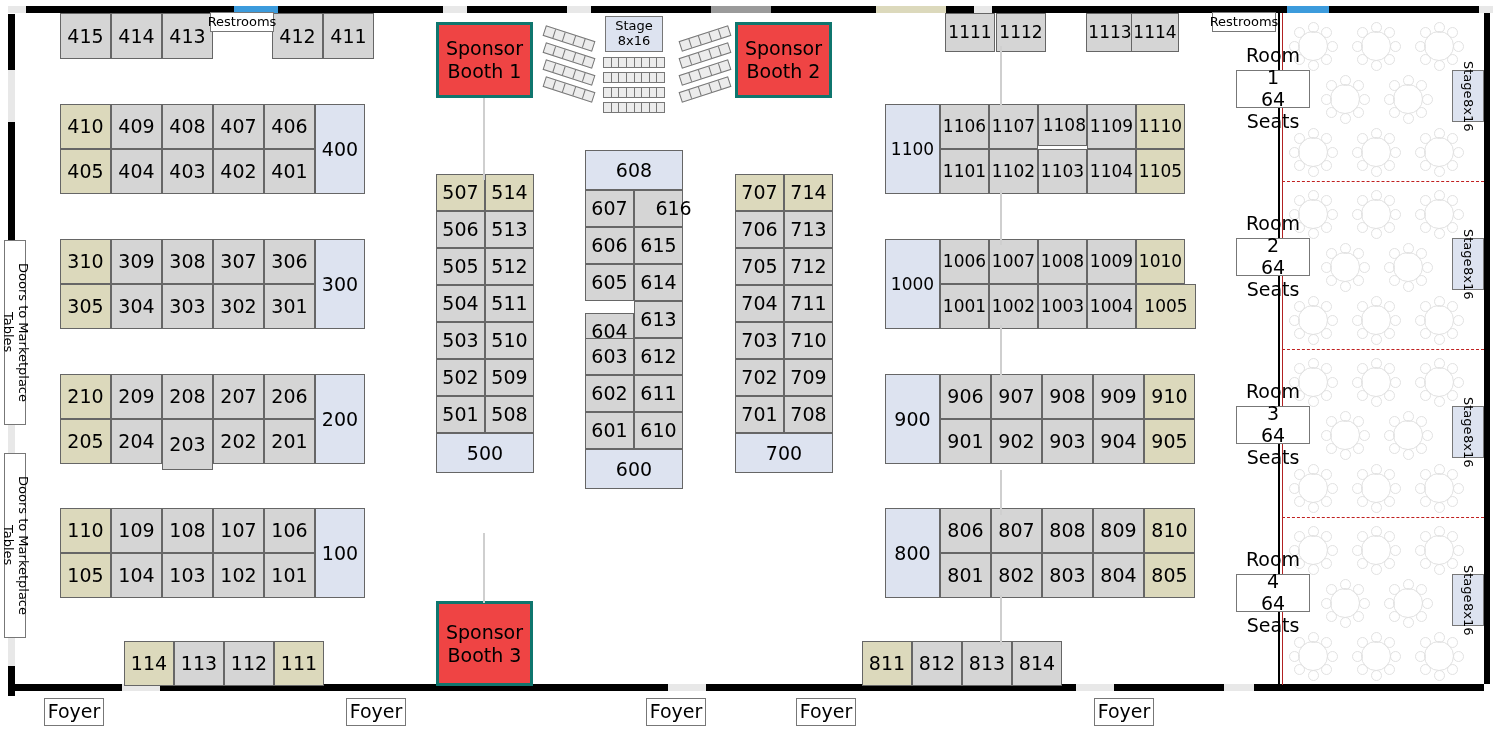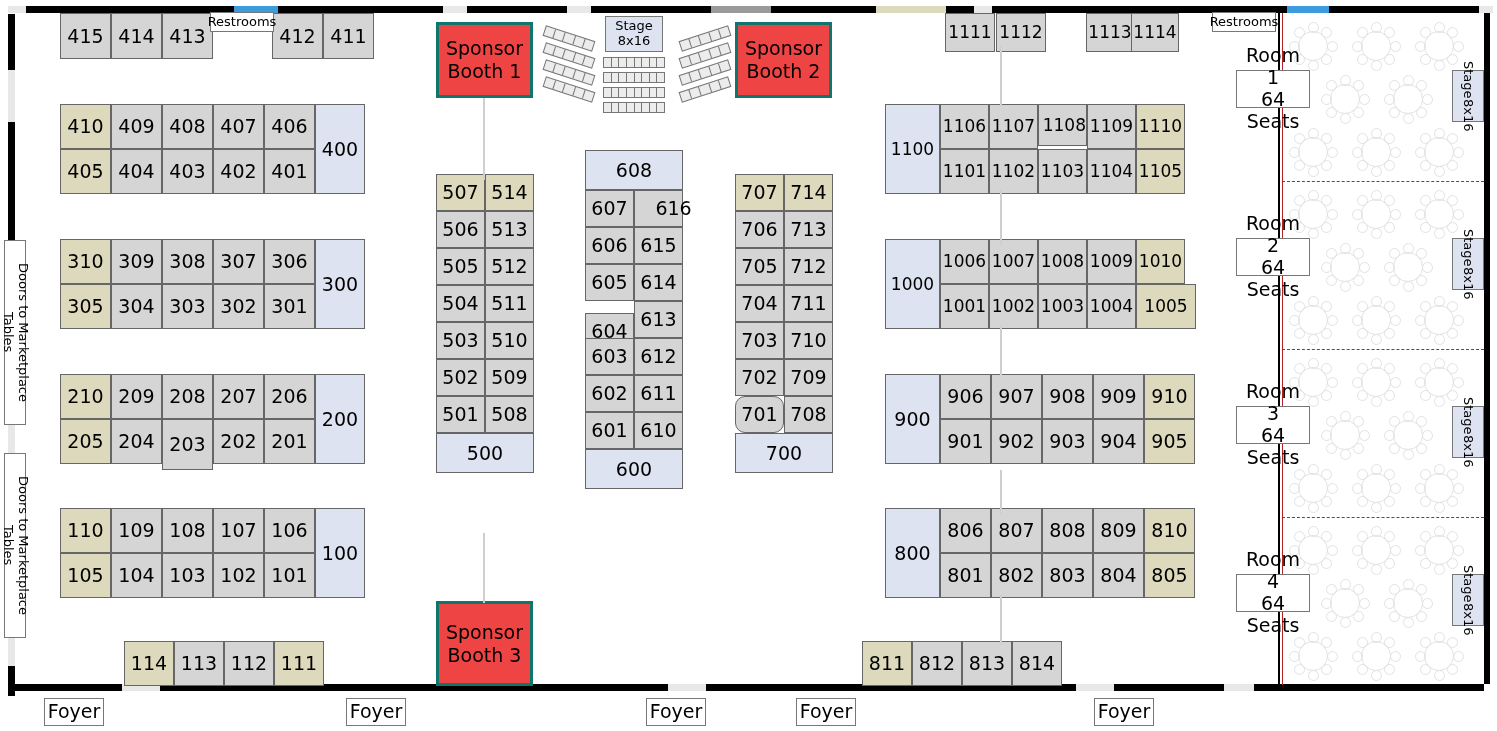--- a/index.html
+++ b/index.html
@@ -539,21 +539,21 @@
       </div>
       <div class="booth" style="left: 784px; top: 322px; width: 49px; height: 37px;">
         <span>710</span>
       </div>
       <div class="booth" style="left: 735px; top: 359px; width: 49px; height: 37px;">
         <span>702</span>
       </div>
       <div class="booth" style="left: 784px; top: 359px; width: 49px; height: 37px;">
         <span>709</span>
       </div>
-      <div class="booth" style="left: 735px; top: 396px; width: 49px; height: 37px; border-radius: 10px;">
+      <div class="booth" style="left: 735px; top: 396px; width: 49px; height: 37px;">
         <span>701</span>
       </div>
       <div class="booth" style="left: 784px; top: 396px; width: 49px; height: 37px;">
         <span>708</span>
       </div>
       <div class="booth blue" style="left: 735px; top: 433px; width: 98px; height: 40px;">
         <span>700</span>
       </div>
     </div>
 

